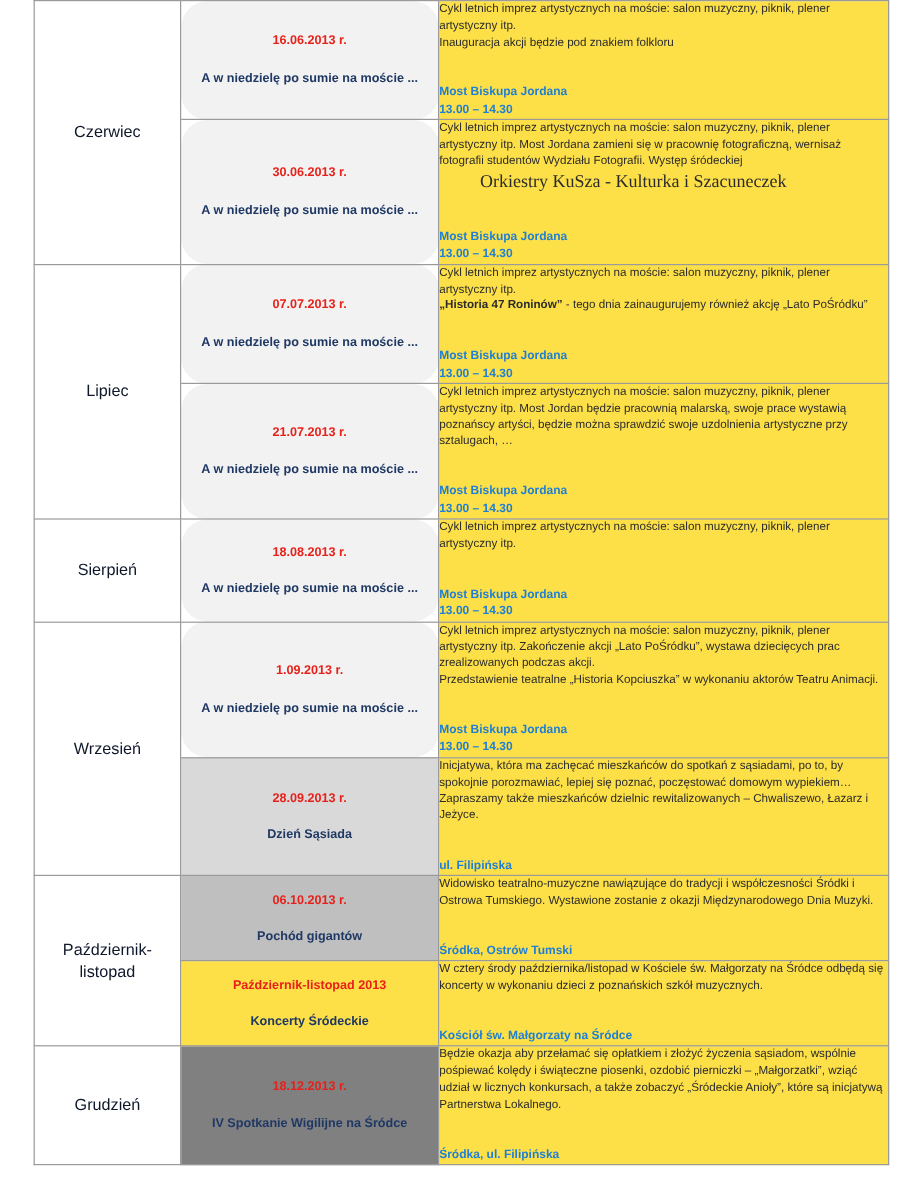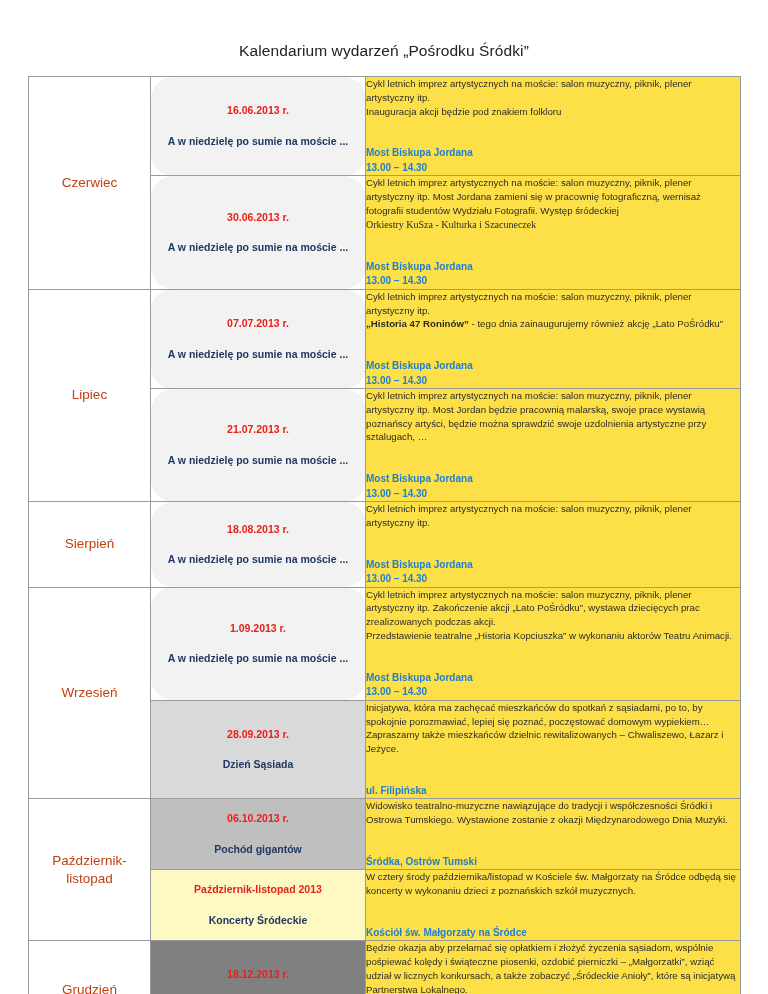--- a/index.html
+++ b/index.html
@@ -43,21 +43,21 @@
     padding: 0;
   }
   
   col.c-month { width: 122px; }
   col.c-event { width: 215px; }
   col.c-desc  { width: 375px; }
 
   td.month {
     text-align: center;
     font-size: 13.5px;
-    color: #c2410c;
+    color: #0f172a;
     background: #ffffff;
     line-height: 1.35;
     padding: 4px 2px;
   }
   td.event {
     text-align: center;
     padding: 9px 6px 10px 6px;
     vertical-align: middle;
   }
   td.event .ev-date {
@@ -77,50 +77,49 @@
   td.desc {
     background: #fde047;
     padding: 7px 9px 7px 8px;
     vertical-align: middle;
     font-size: 9.7px;
     line-height: 1.42;
     color: #2b2b2b;
   }
   td.desc .d-body { display: block; }
   td.desc b { font-weight: bold; color: #2b2b2b; }
-  td.desc .serif { font-family: "Liberation Serif", serif; font-size: 10px; }
+  td.desc .serif { font-family: "Liberation Serif", serif; font-size: 15px; margin-left: 34px; }
   td.desc .place {
     display: block;
     color: #1f7fd4;
     font-weight: bold;
     font-size: 10px;
     line-height: 1.45;
     margin-top: 28px;
   }
   td.desc .time {
     display: block;
     color: #1f7fd4;
     font-weight: bold;
     font-size: 10px;
     line-height: 1.45;
   }
 
   
   .sh-0 { background: #f2f2f2; border-radius: 22px; }
   .sh-1 { background: #d9d9d9; }
   .sh-2 { background: #bfbfbf; }
-  .sh-3 { background: #fef9c3; }
+  .sh-3 { background: #fde047; }
   .sh-4 { background: #808080; }
 </style>
 </head>
 <body>
 
 <div class="page">
 
-  <h1 class="doc-title">Kalendarium wydarzeń „Pośrodku Śródki”</h1>
 
   <table class="cal">
     <colgroup>
       <col class="c-month">
       <col class="c-event">
       <col class="c-desc">
     </colgroup>
     <tbody>
         <tr>
           <td class="month" rowspan="2"><span>Czerwiec</span></td>

